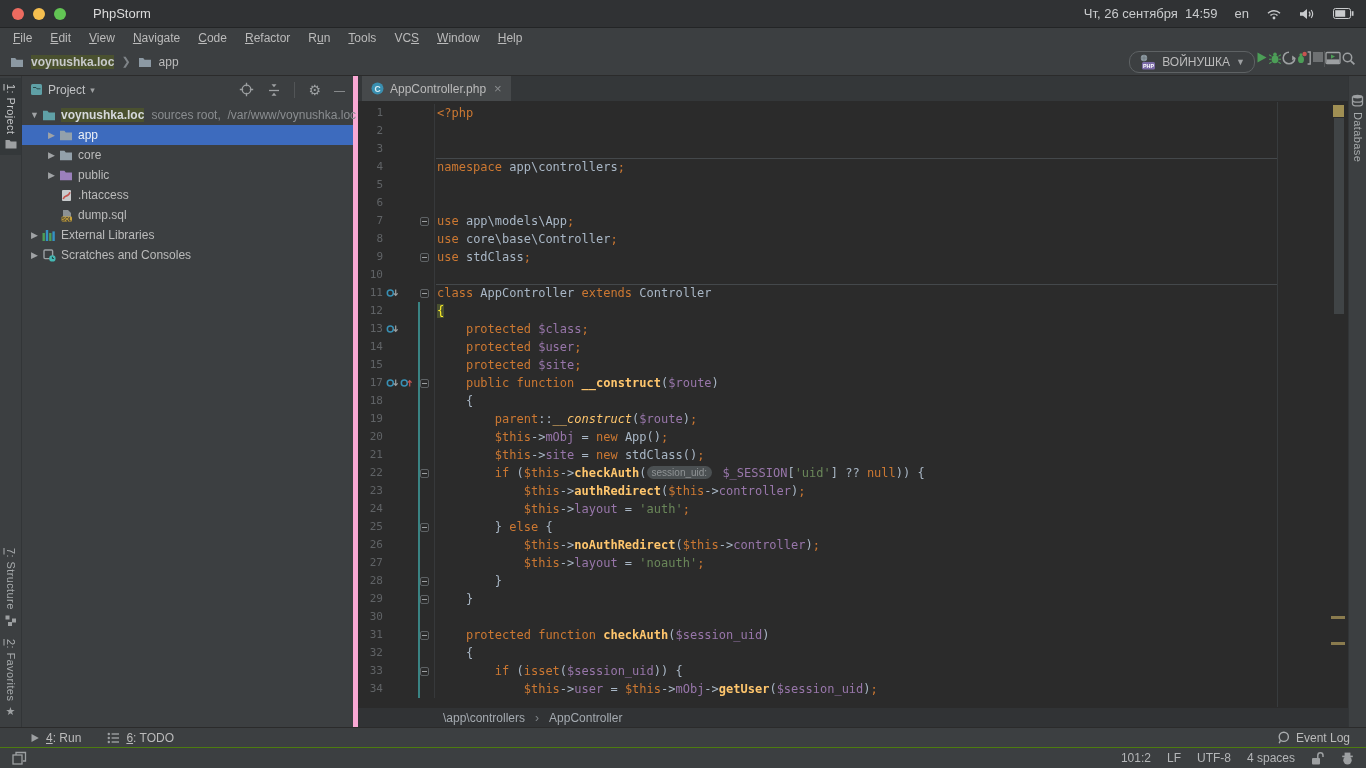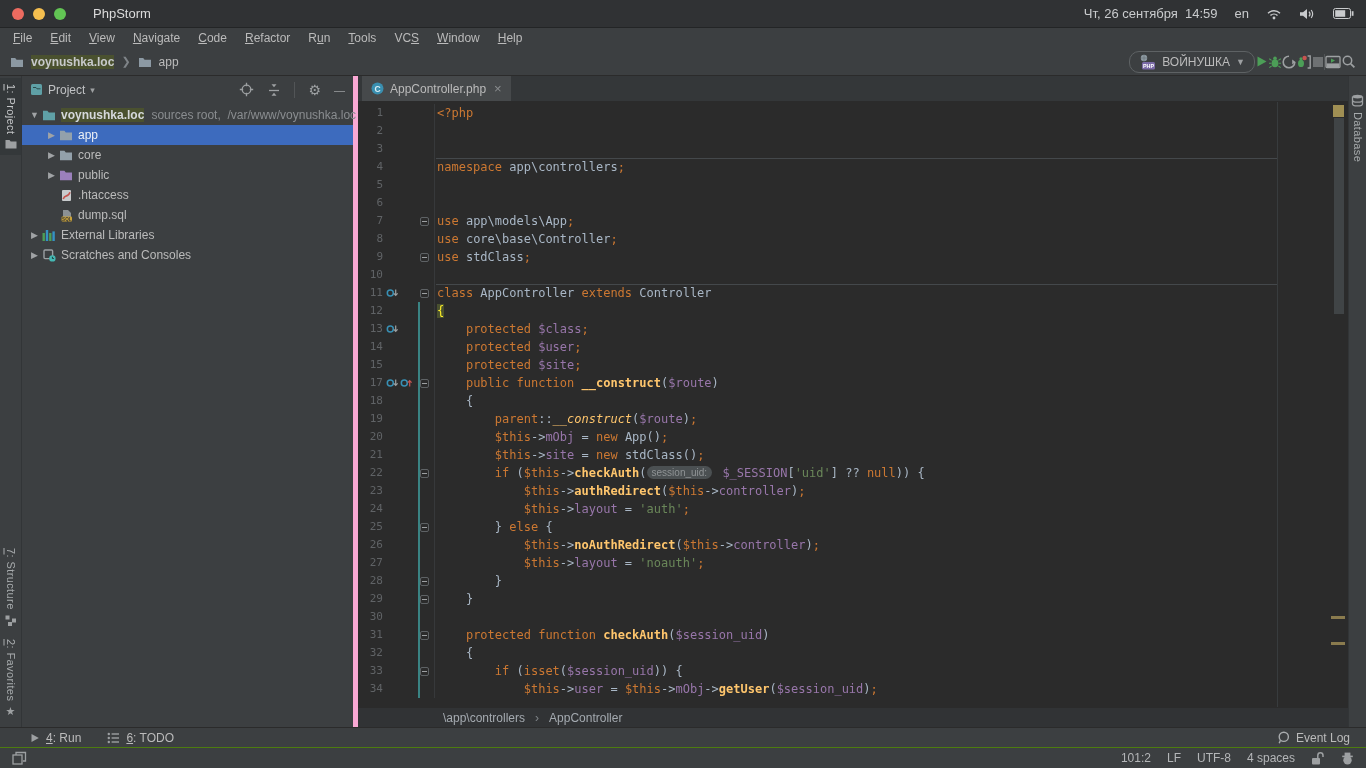--- a/index.html
+++ b/index.html
@@ -14,21 +14,21 @@
 .app-title{font-weight:normal;color:#DCDCDC;font-size:13px;margin-left:18px}
 .tb-right{margin-left:auto;display:flex;align-items:center;gap:17px;color:#C9CBCD;font-size:13px}
 
 .menubar{height:20px;background:#3C3F41;display:flex;align-items:center;padding-left:4px}
 .menu-item{padding:0 9px;color:#BBBBBB;cursor:default}
 
 .toolbar{height:28px;background:#3C3F41;border-bottom:1px solid #2B2B2B;display:flex;align-items:center;padding:0 10px}
 .crumbs{display:flex;align-items:center;gap:7px}
 .crumb-label.b{font-weight:bold;color:#C7C9CB}
 .crumb-sep{color:#7F8488;font-size:11px}
-.tb-actions{margin-left:auto;display:flex;align-items:center;}
+.tb-actions{margin-left:auto;display:flex;align-items:flex-start;}
 .runcfg{height:22px;border:1px solid #5E6264;border-radius:10px;display:flex;align-items:center;gap:6px;padding:0 9px}
 .runcfg .dd{font-size:9px;color:#9DA0A2}
 .vsep{width:1px;height:16px;background:#525557;display:inline-block}
 .act{display:flex;align-items:center}
 
 .main{display:flex;height:651px}
 .lstripe{width:22px;background:#3C3F41;border-right:1px solid #323537;display:flex;flex-direction:column;align-items:center;padding:2px 0 4px 0;flex:none}
 .stripe-btn{display:flex;flex-direction:column;align-items:center;gap:5px;padding:6px 0;width:100%;cursor:default}
 .stripe-btn.active{background:#34383A}
 .vtext{writing-mode:vertical-lr;font-size:11px;color:#A7ABAD;letter-spacing:.4px;white-space:nowrap}

